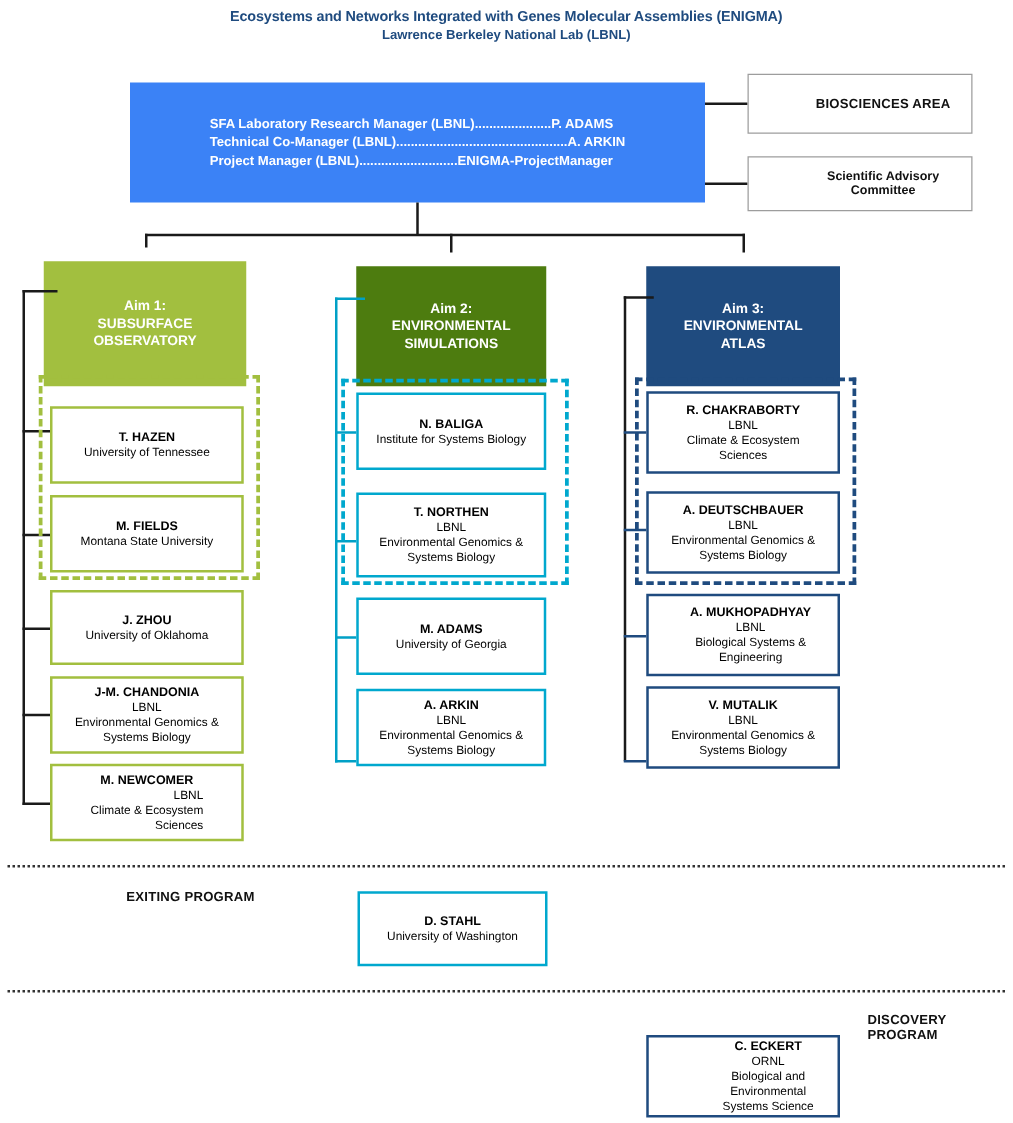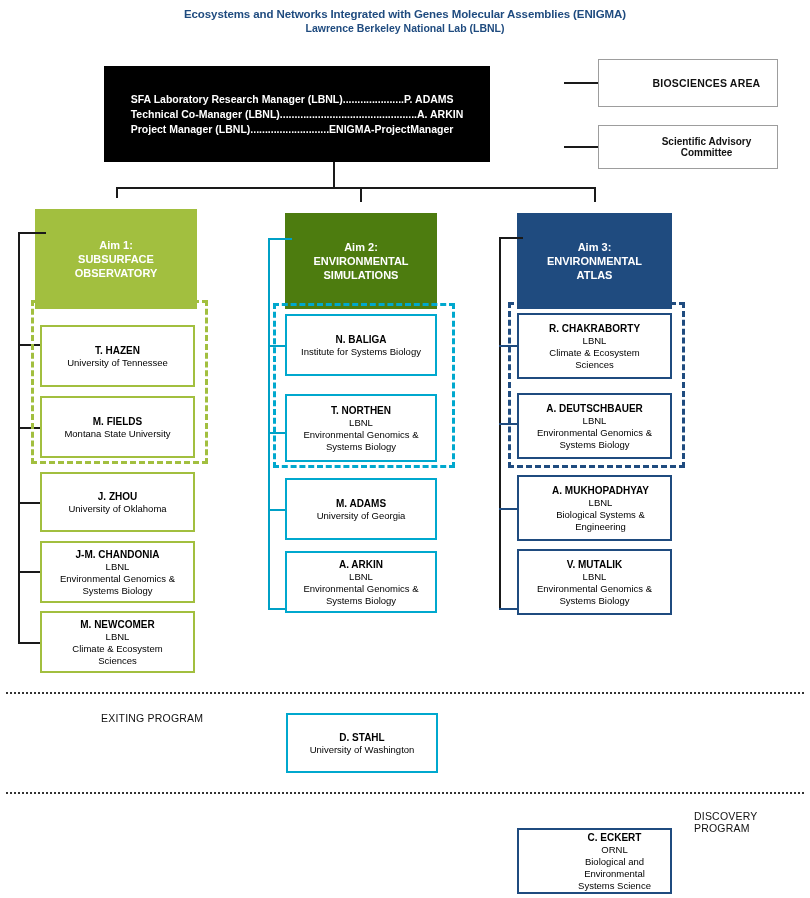--- a/index.html
+++ b/index.html
@@ -11,22 +11,22 @@
   .abs{position:absolute;box-sizing:border-box;}
 
   
   #title-block{left:0;top:8px;width:810px;text-align:center;color:#1F4B7F;font-weight:bold;}
   #title-line1{font-size:11.5px;letter-spacing:-.1px;}
   #title-line2{font-size:10.5px;margin-top:2px;}
   #title-line3{font-size:10.5px;margin-top:2px;}
 
   
   #header-box{
-    left:104px;top:66px;width:386px;height:96px;
-    background:#000000;color:#fff;
+    left:104px;top:66px;width:460px;height:96px;
+    background:#3b82f6;color:#fff;
     display:flex;align-items:center;justify-content:center;
   }
   #header-box .lines{font-size:10.5px;font-weight:bold;line-height:15px;white-space:pre;}
 
   
   .gray-box{
     border:1px solid #9d9d9d;background:#fff;
     display:flex;align-items:center;justify-content:center;text-align:center;
     font-weight:bold;color:#111;padding-left:37px;
   }
@@ -64,21 +64,21 @@
   
   .dash{position:absolute;background:transparent;}
   .dash.green{border:3px dashed #A2BF3F;}
   .dash.cyan{border:3px dashed #00A8CE;}
   .dash.navy{border:3px dashed #1F4B7F;}
 
   
   .dotted-sep{position:absolute;left:6px;width:798px;height:0;border-top:2px dotted #333;}
 
   
-  .sect-label{position:absolute;font-weight:normal;font-size:10.5px;color:#111;letter-spacing:.2px;padding-left:46px;}
+  .sect-label{position:absolute;font-weight:bold;font-size:10.5px;color:#111;letter-spacing:.2px;padding-left:46px;}
 </style>
 </head>
 <body>
 
 <div class="abs" id="title-block">
   <div id="title-line1">Ecosystems and Networks Integrated with Genes Molecular Assemblies (ENIGMA)</div>
   <div id="title-line3">Lawrence Berkeley National Lab (LBNL)</div>
 </div>
 
 <div class="abs" id="header-box">
@@ -146,21 +146,21 @@
 <div class="abs pbox green" style="left:40px;top:472px;width:155px;height:60px;">
   <div class="pname">J. ZHOU</div>
   <div class="paff" style="white-space:pre-line;">University of Oklahoma</div>
 </div>
 <div class="abs pbox green" style="left:40px;top:541px;width:155px;height:62px;">
   <div class="pname">J-M. CHANDONIA</div>
   <div class="paff" style="white-space:pre-line;">LBNL
 Environmental Genomics &amp;
 Systems Biology</div>
 </div>
-<div class="abs pbox green" style="left:40px;top:611px;width:155px;height:62px;">
+<div class="abs pbox green" style="left:40px;top:611px;width:155px;height:62px;text-align:right;">
   <div class="pname">M. NEWCOMER</div>
   <div class="paff" style="white-space:pre-line;">LBNL
 Climate &amp; Ecosystem
 Sciences</div>
 </div>
 
 <div class="ln ln-v ln-blue abs" style="left:268px;top:238px;height:372px;"></div>
 <div class="ln ln-h ln-blue abs" style="left:268px;top:238px;width:24px;"></div>
 <div class="ln ln-h ln-blue abs" style="left:268px;top:345px;width:24px;"></div>
 <div class="ln ln-h ln-blue abs" style="left:268px;top:432px;width:24px;"></div>

